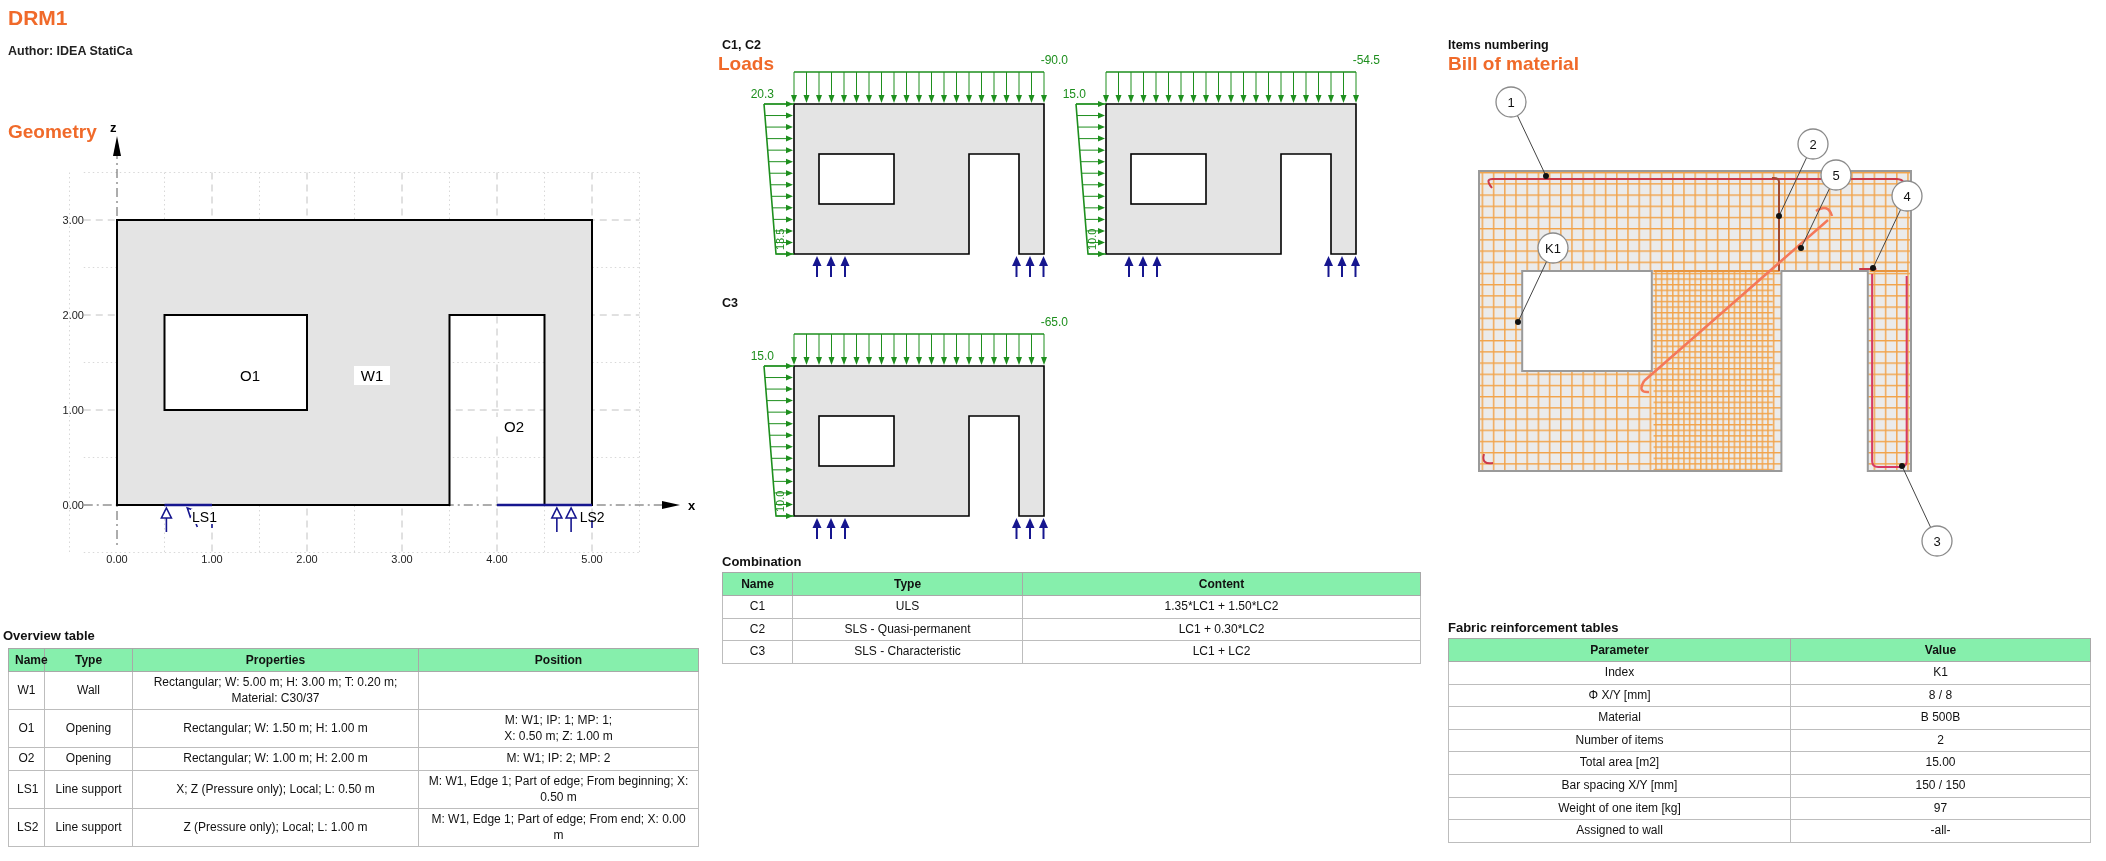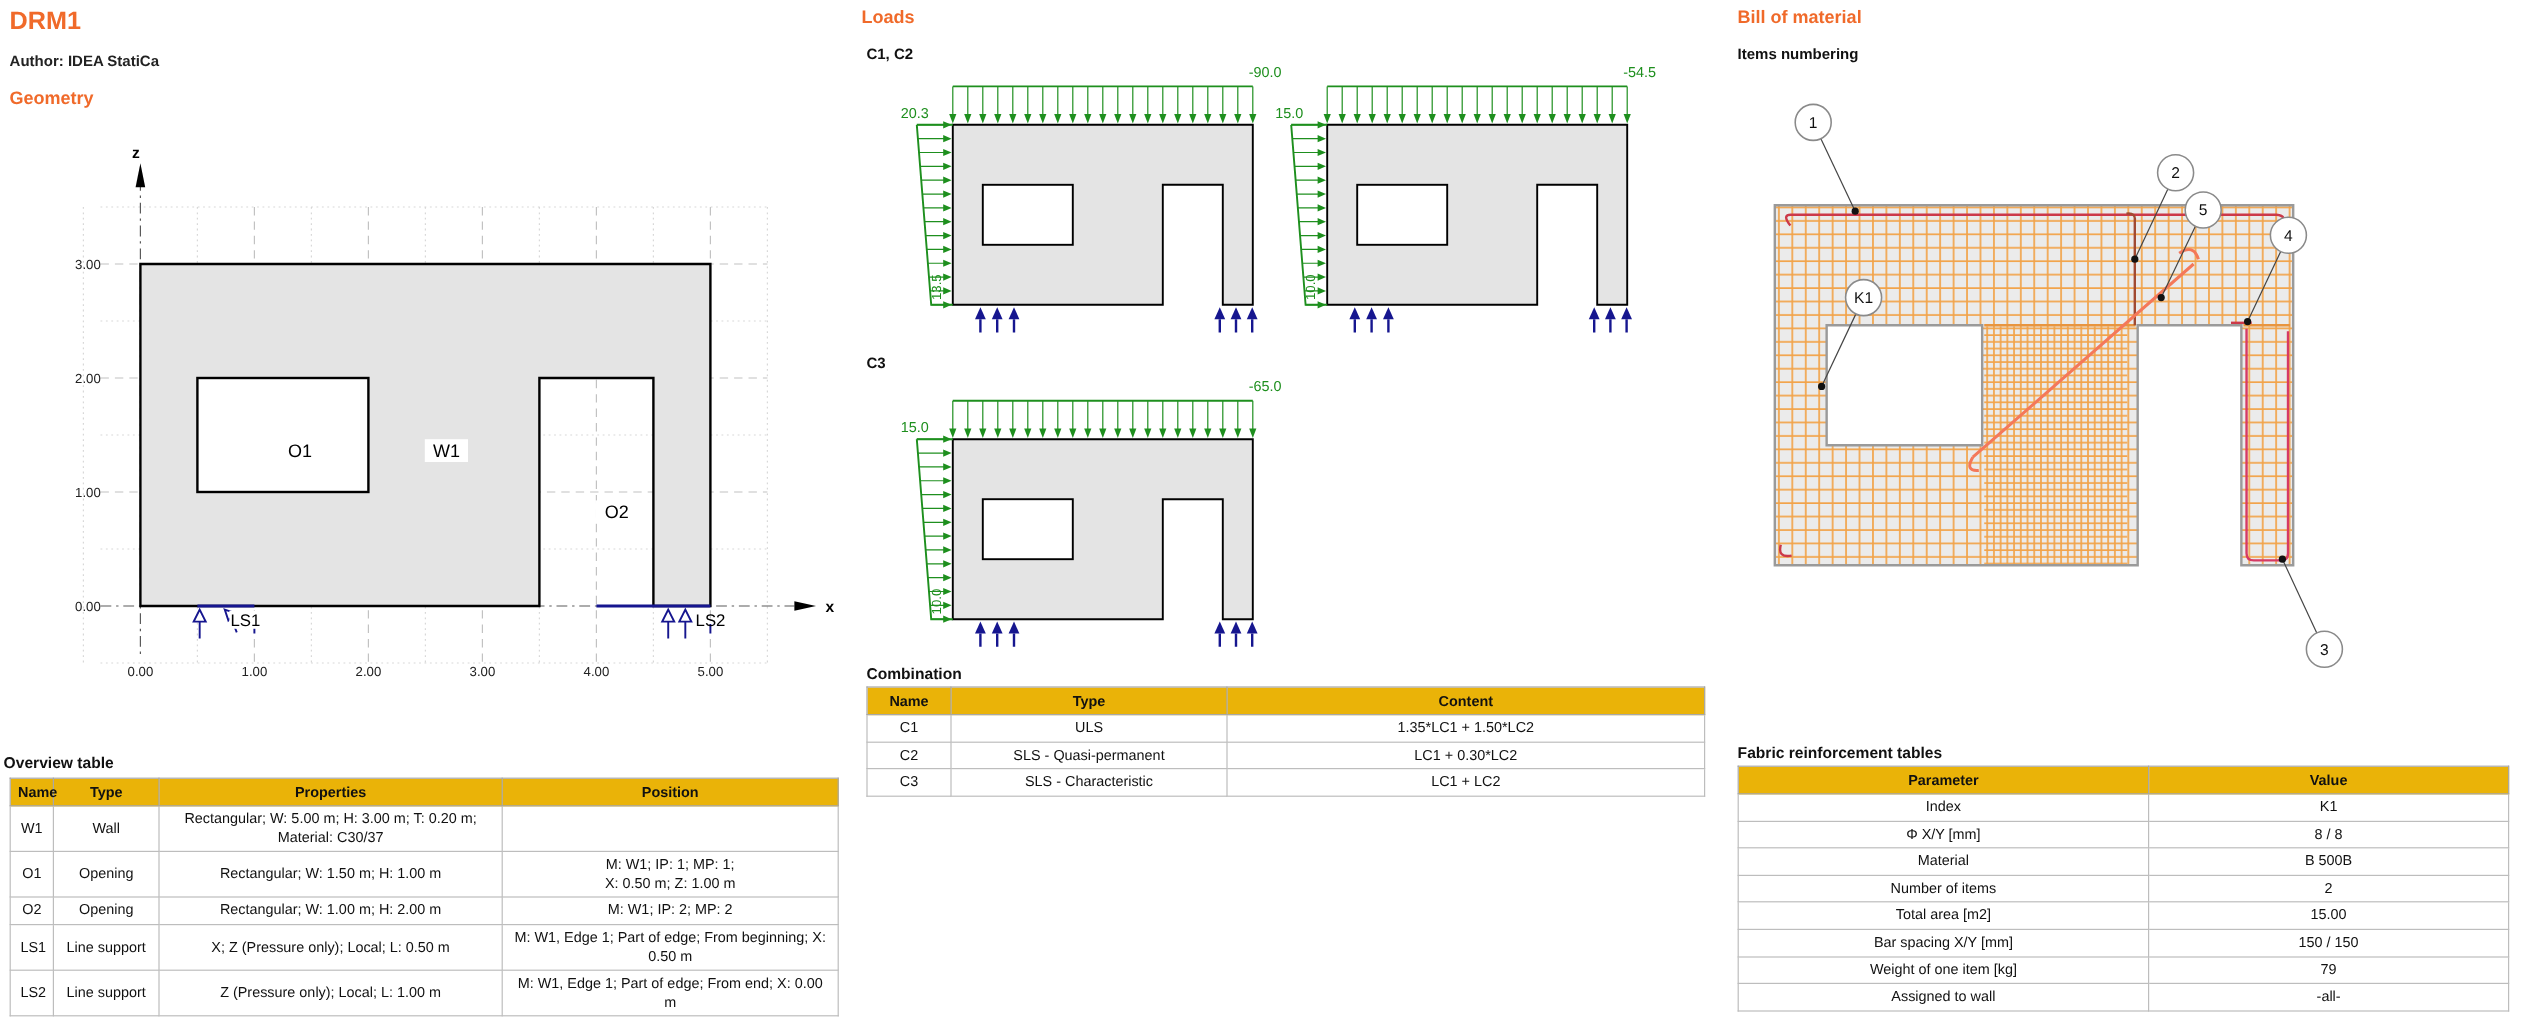--- a/index.html
+++ b/index.html
@@ -1,24 +1,24 @@
 <!DOCTYPE html>
 <html><head>
 <meta charset="utf-8">
 <style>
   html,body{margin:0;padding:0;background:#fff;width:2106px;height:861px;overflow:hidden;
     font-family:"Liberation Sans",sans-serif;color:#111;}
   .abs{position:absolute;}
   .h1{font-size:21px;font-weight:bold;}
-  .h2{font-size:15px;font-weight:bold;}
+  .h2{font-size:19px;font-weight:bold;margin-top:47px;}
   .h3{font-size:13px;font-weight:bold;color:#111;}
   .meta{font-size:12.5px;color:#222;}
   .lbl{font-size:12.5px;font-weight:bold;color:#111;}
   table.rpt{border-collapse:collapse;font-size:12px;color:#111;table-layout:fixed;}
-  table.rpt th{background:#eab308;border:1px solid #a8a8a8;font-weight:bold;padding:4px 6px;text-align:center;}
+  table.rpt th{background:#86efac;border:1px solid #a8a8a8;font-weight:bold;padding:4px 6px;text-align:center;}
   table.rpt td{border:1px solid #bdbdbd;padding:3px 8px;vertical-align:middle;white-space:pre-line;line-height:1.3;text-align:center;}
   svg text{font-family:"Liberation Sans",sans-serif;}
 </style>
 </head>
 <body>
 
 <div class="abs h1 accent" style="left: 8px; top: 6px; color: rgb(240, 106, 42);">DRM1</div>
 <div class="abs meta" style="left:8px;top:44px;font-weight:bold;">Author: IDEA StatiCa</div>
 <div class="abs h2 accent" style="left: 8px; top: 74px; color: rgb(240, 106, 42);">Geometry</div>
 
@@ -551,20 +551,20 @@
       <tr>
         <td>Total area [m2]</td>
         <td>15.00</td>
       </tr>
       <tr>
         <td>Bar spacing X/Y [mm]</td>
         <td>150 / 150</td>
       </tr>
       <tr>
         <td>Weight of one item [kg]</td>
-        <td>79</td>
+        <td>97</td>
       </tr>
       <tr>
         <td>Assigned to wall</td>
         <td>-all-</td>
       </tr>
     </tbody>
   </table>
 
 </body></html>

